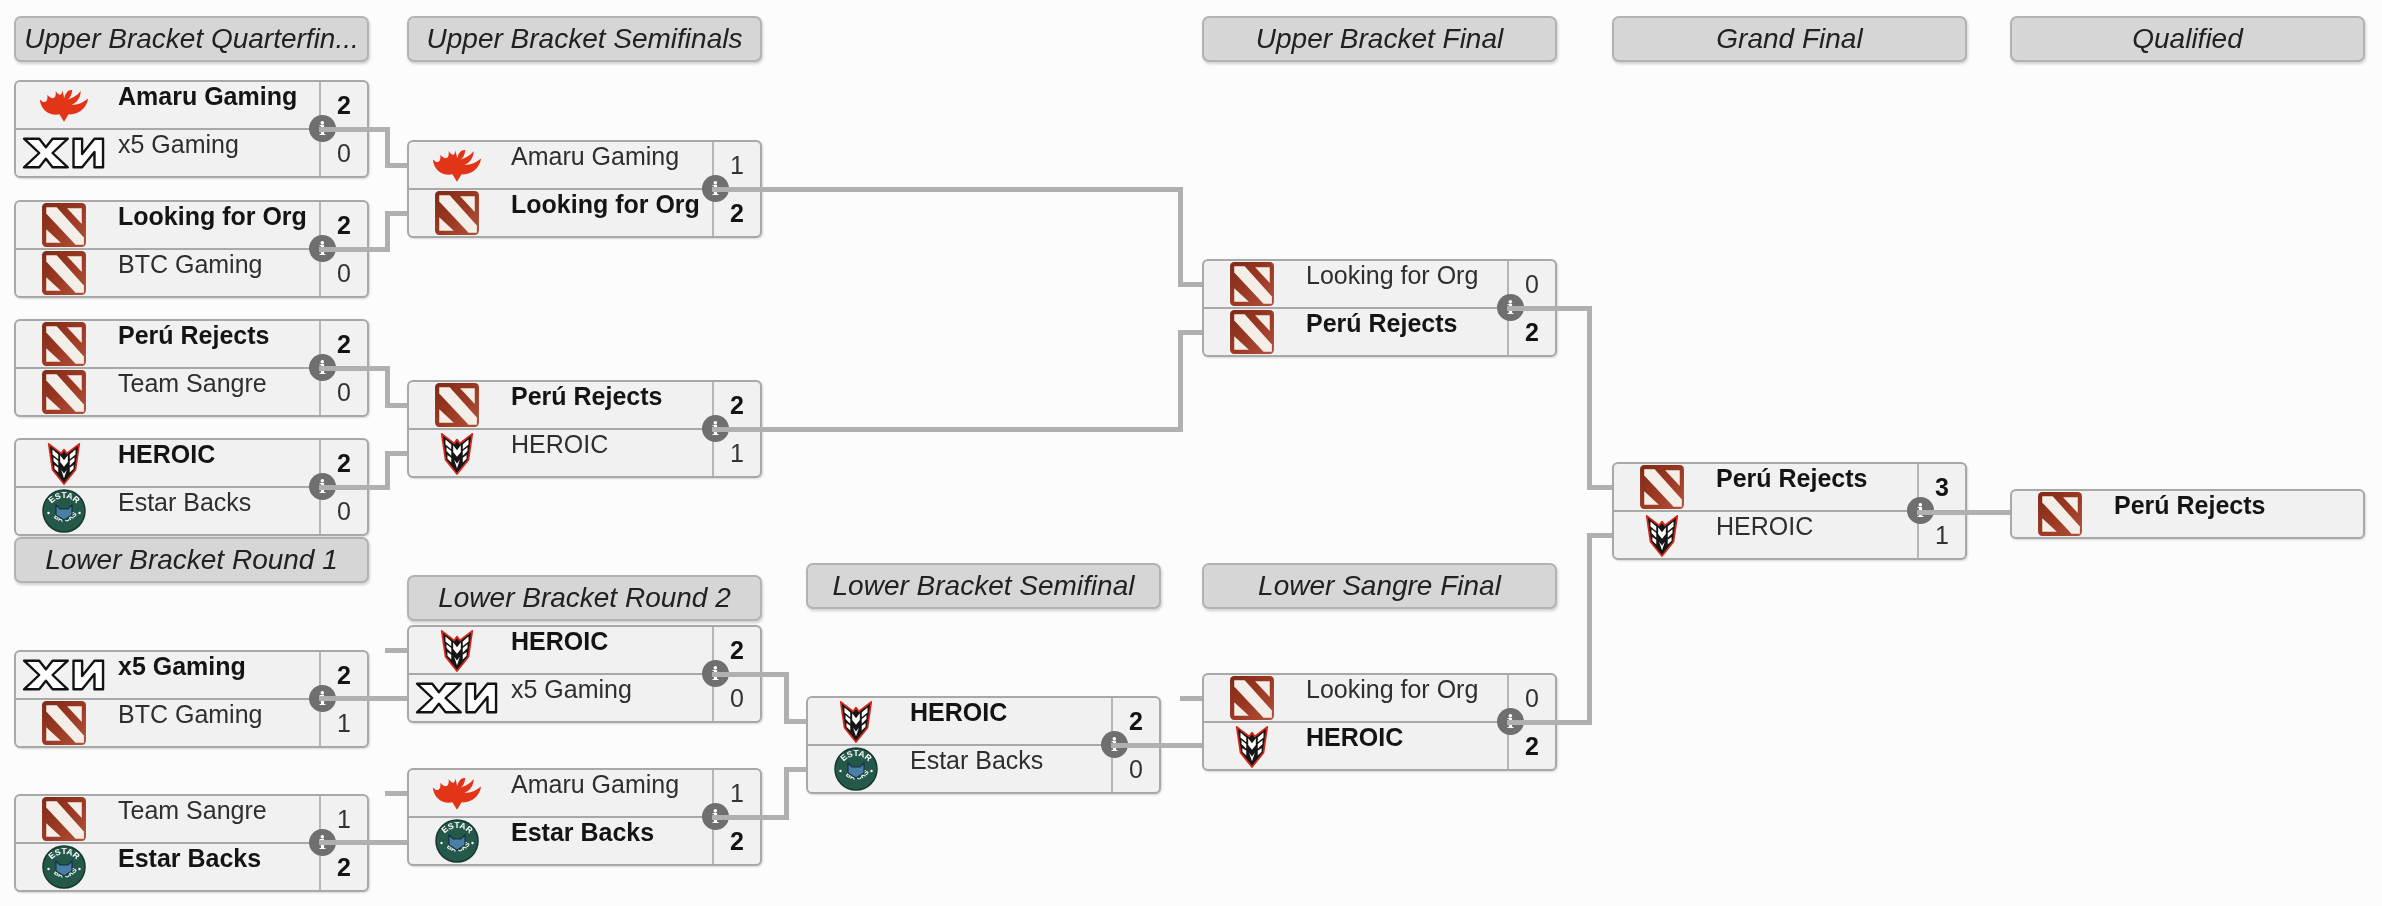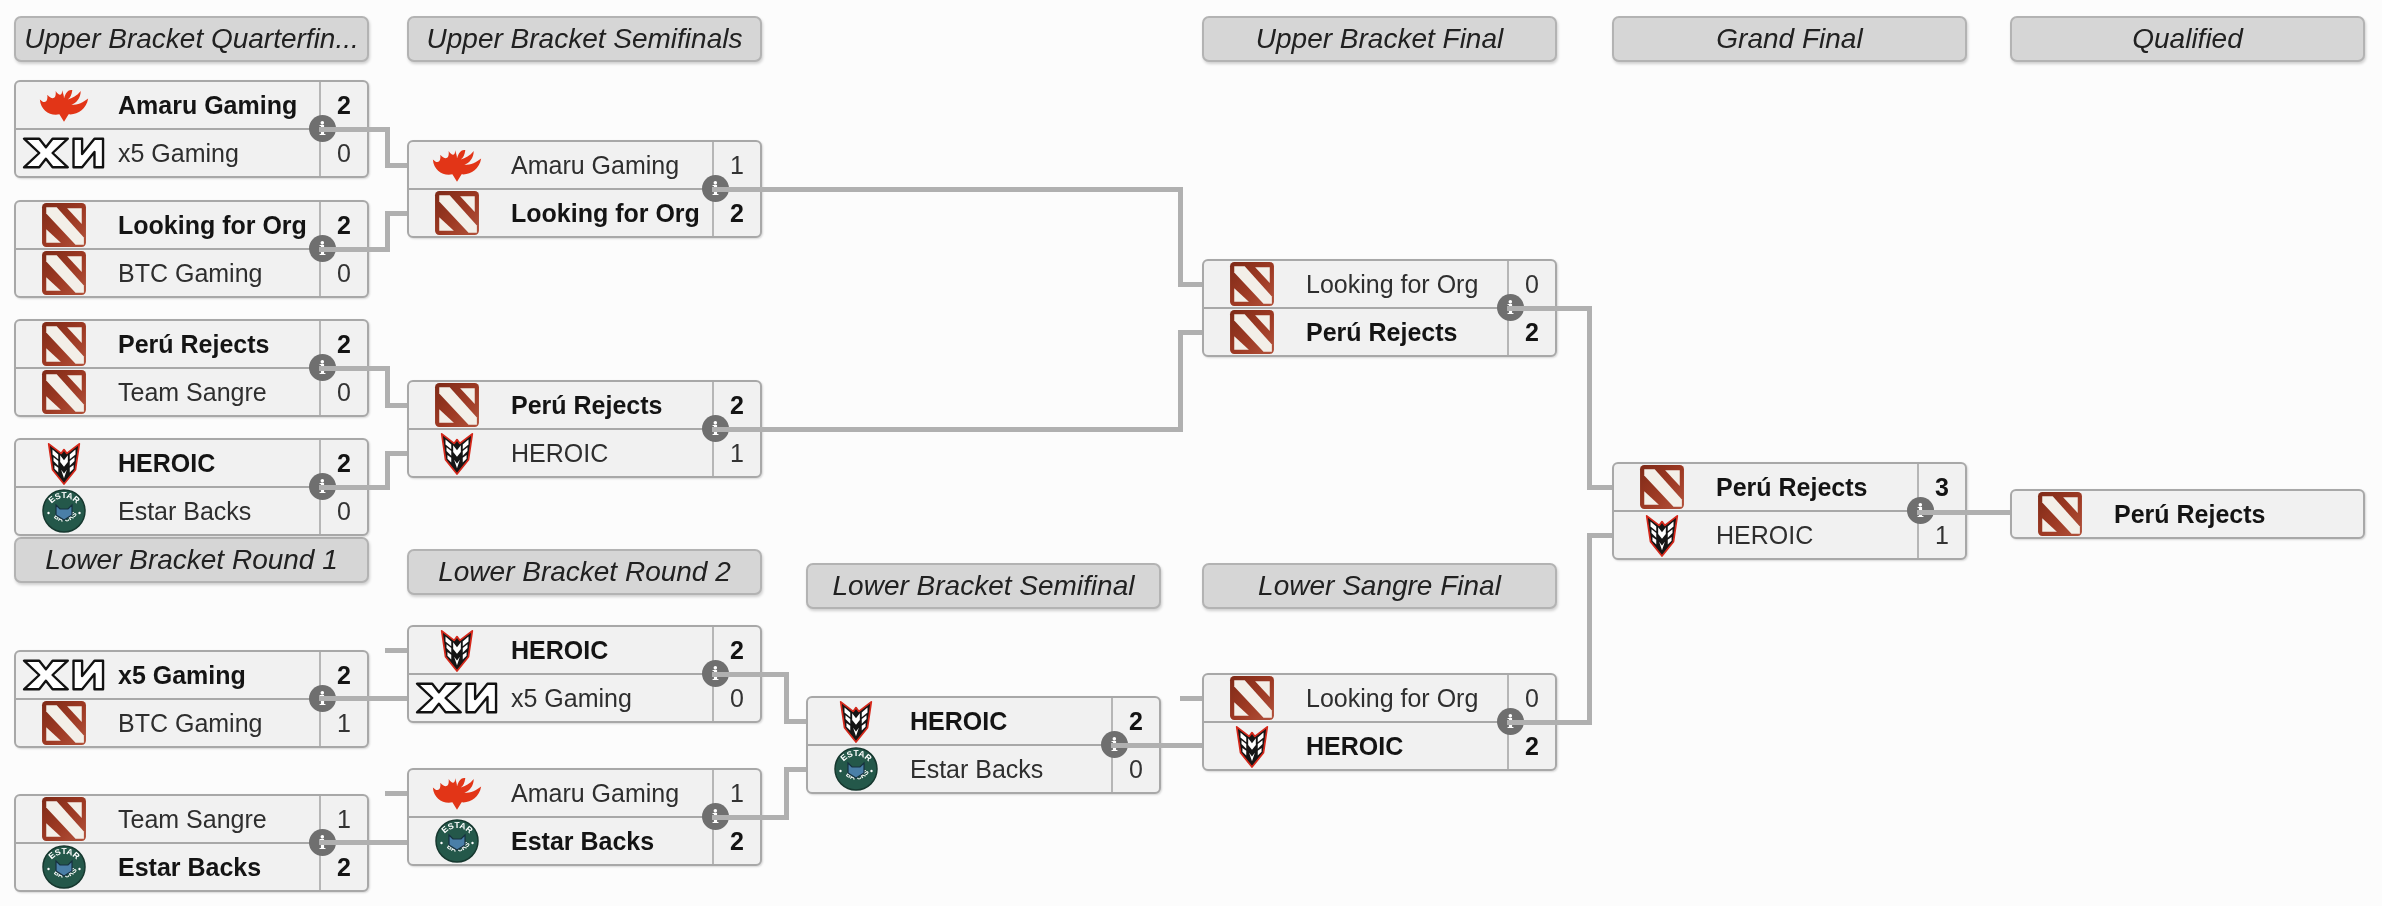--- a/index.html
+++ b/index.html
@@ -5,21 +5,21 @@
   html,body{margin:0;padding:0;background:#fcfcfc;}
   .stage{position:relative;width:2382px;height:906px;background:#fcfcfc;
          font-family:"Liberation Sans","DejaVu Sans",sans-serif;overflow:hidden;}
   .hdr{position:absolute;width:355px;height:46px;background:#d6d6d6;
        border:2px solid #b3b3b3;border-radius:7px;box-sizing:border-box;
        display:flex;align-items:center;justify-content:center;
        font-size:28px;color:#212121;box-shadow:1px 2px 3px rgba(0,0,0,.18);
        white-space:nowrap;overflow:hidden;z-index:3;font-style:italic;}
   .match{position:absolute;width:355px;background:#f1f1f1;border:2px solid #a8a8a8;
          border-radius:6px;box-sizing:border-box;box-shadow:1px 1px 2px rgba(0,0,0,.15);z-index:3;}
-  .trow{display:flex;align-items:center;height:46px;position:relative;}
+  .trow{display:flex;height:46px;position:relative;}
   .trow.second{border-top:2px solid #a8a8a8;}
   .tlogo{flex:0 0 96px;height:100%;display:flex;align-items:center;justify-content:center;}
   .tname{flex:1;font-size:25px;color:#2e2e2e;white-space:nowrap;overflow:hidden;padding-left:6px;}
   .tscore{flex:0 0 46px;align-self:stretch;border-left:2px solid #b6b6b6;
           display:flex;align-items:center;justify-content:center;font-size:25px;color:#333;}
   .winner .tname,.winner .tscore{font-weight:bold;color:#141414;}
   .info{position:absolute;left:293px;top:33px;width:27px;height:27px;border-radius:50%;
         background:#6f6f6f;color:#fff;display:flex;align-items:center;justify-content:center;
         font-family:"DejaVu Serif",serif;font-weight:bold;font-size:18px;z-index:7;cursor:pointer;}
   .cline{position:absolute;background:#b0b0b0;z-index:4;}
@@ -79,21 +79,21 @@
 </svg>
 
 <div class="stage" id="stage">
 
   <div class="hdr" style="left:14px;top:16px">Upper Bracket Quarterfin...</div>
   <div class="hdr" style="left:407px;top:16px">Upper Bracket Semifinals</div>
   <div class="hdr" style="left:1202px;top:16px">Upper Bracket Final</div>
   <div class="hdr" style="left:2010px;top:16px">Qualified</div>
   <div class="hdr" style="left:1612px;top:16px">Grand Final</div>
   <div class="hdr" style="left:14px;top:537px">Lower Bracket Round 1</div>
-  <div class="hdr" style="left:407px;top:549px">Lower Bracket Round 2</div>
+  <div class="hdr" style="left:407px;top:575px">Lower Bracket Round 2</div>
   <div class="hdr" style="left:806px;top:563px">Lower Bracket Semifinal</div>
   <div class="hdr" style="left:1202px;top:563px">Lower Sangre Final</div>
 
   <div class="match" style="left:14px;top:80px">
     <div class="trow winner">
       <span class="tlogo">
           <svg class="logo" width="52" height="36">
             <use href="#sym-amaru"></use>
           </svg>
         </span>

